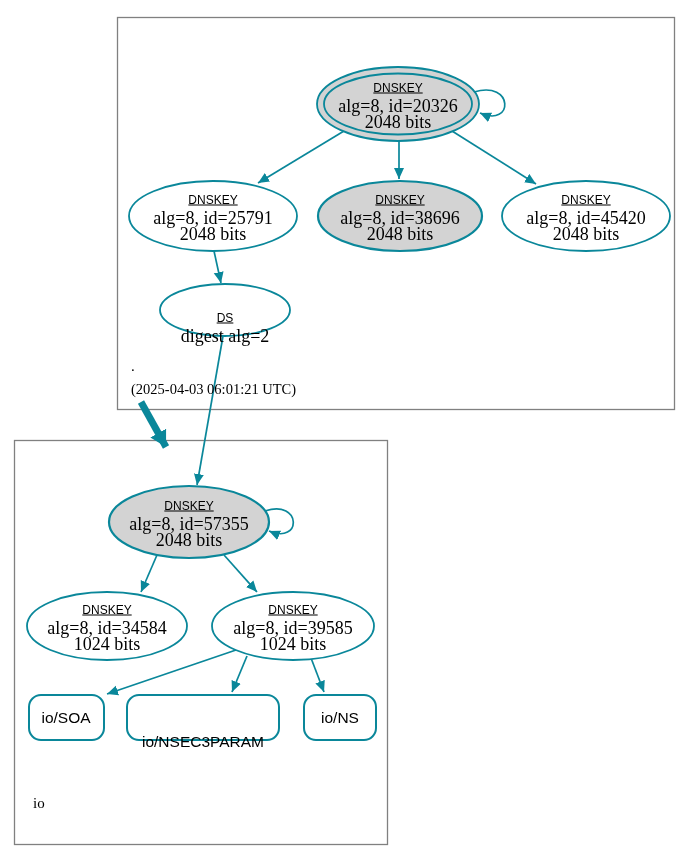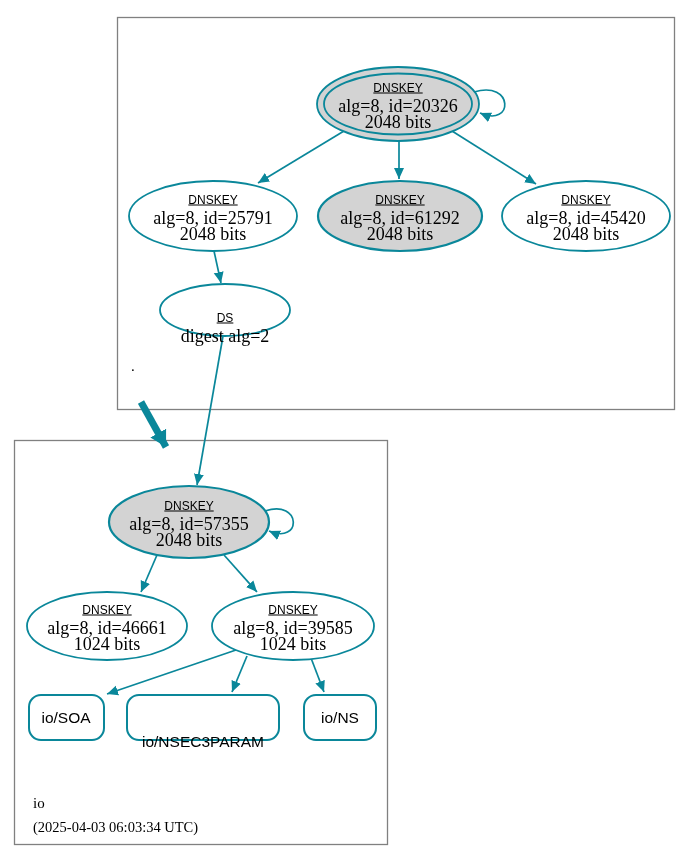--- a/index.html
+++ b/index.html
@@ -91,50 +91,50 @@
     <div class="nd">alg=8, id=20326</div>
     <div class="nd">2048 bits</div>
   </div>
   <div class="nlabel" style="left:213px;top:216px">
     <div class="nt">DNSKEY</div>
     <div class="nd">alg=8, id=25791</div>
     <div class="nd">2048 bits</div>
   </div>
   <div class="nlabel" style="left:400px;top:216px">
     <div class="nt">DNSKEY</div>
-    <div class="nd">alg=8, id=61292</div>
+    <div class="nd">alg=8, id=38696</div>
     <div class="nd">2048 bits</div>
   </div>
   <div class="nlabel" style="left:586px;top:216px">
     <div class="nt">DNSKEY</div>
     <div class="nd">alg=8, id=45420</div>
     <div class="nd">2048 bits</div>
   </div>
   <div class="nlabel" style="left:225px;top:326px">
     <div class="nt">DS</div>
     <div class="nd">digest alg=2</div>
   </div>
 
   <div class="nlabel" style="left:189px;top:522px">
     <div class="nt">DNSKEY</div>
     <div class="nd">alg=8, id=57355</div>
     <div class="nd">2048 bits</div>
   </div>
   <div class="nlabel" style="left:107px;top:626px">
     <div class="nt">DNSKEY</div>
-    <div class="nd">alg=8, id=46661</div>
+    <div class="nd">alg=8, id=34584</div>
     <div class="nd">1024 bits</div>
   </div>
   <div class="nlabel" style="left:293px;top:626px">
     <div class="nt">DNSKEY</div>
     <div class="nd">alg=8, id=39585</div>
     <div class="nd">1024 bits</div>
   </div>
 
   <div class="rlabel" style="left:66px;top:718px">io/SOA</div>
   <div class="rlabel" style="left:203px;top:742px">io/NSEC3PARAM</div>
   <div class="rlabel" style="left:340px;top:718px">io/NS</div>
 
   <div class="zlabel" style="left:131px;top:358px">.</div>
+  <div class="zts" style="left:131px;top:381px">(2025-04-03 06:01:21 UTC)</div>
   <div class="zlabel" style="left:33px;top:795px">io</div>
-  <div class="zts" style="left:33px;top:819px">(2025-04-03 06:03:34 UTC)</div>
 
 </div>
 
 </body></html>

